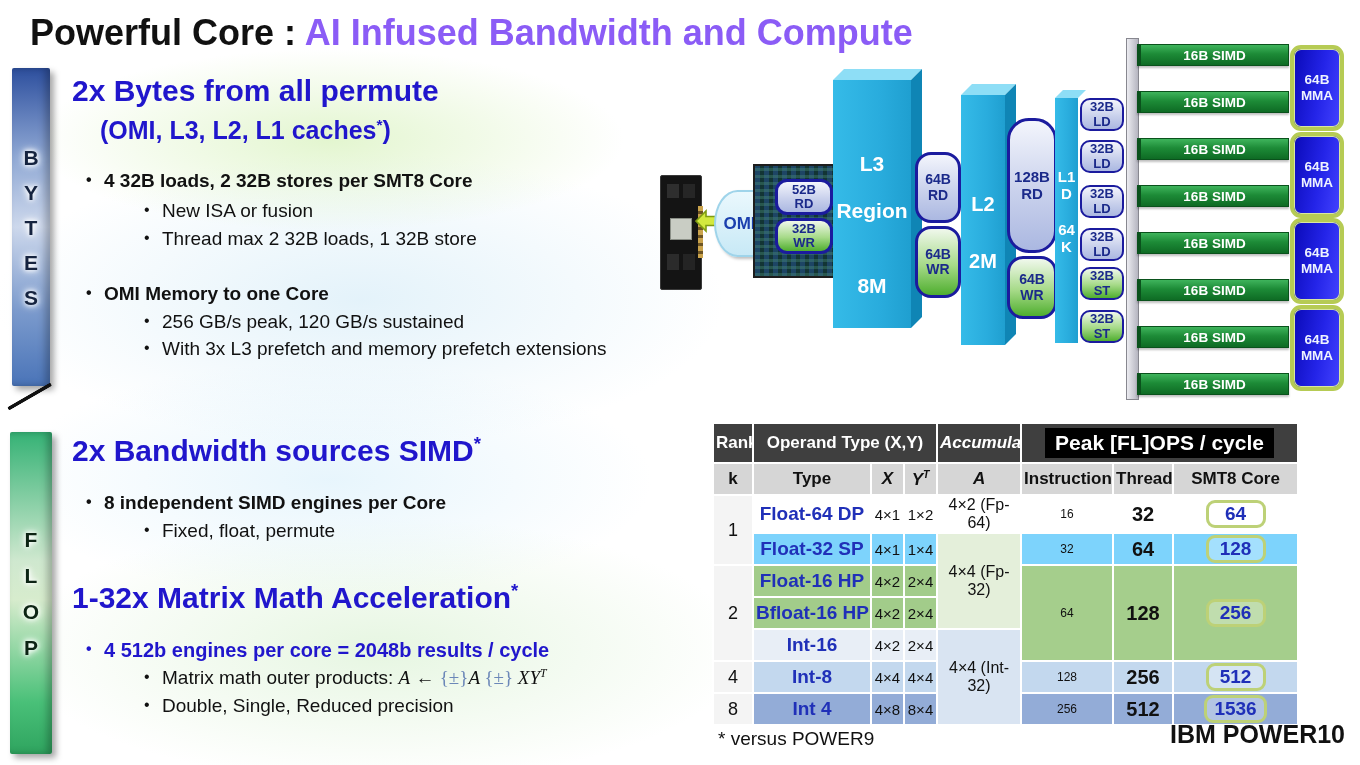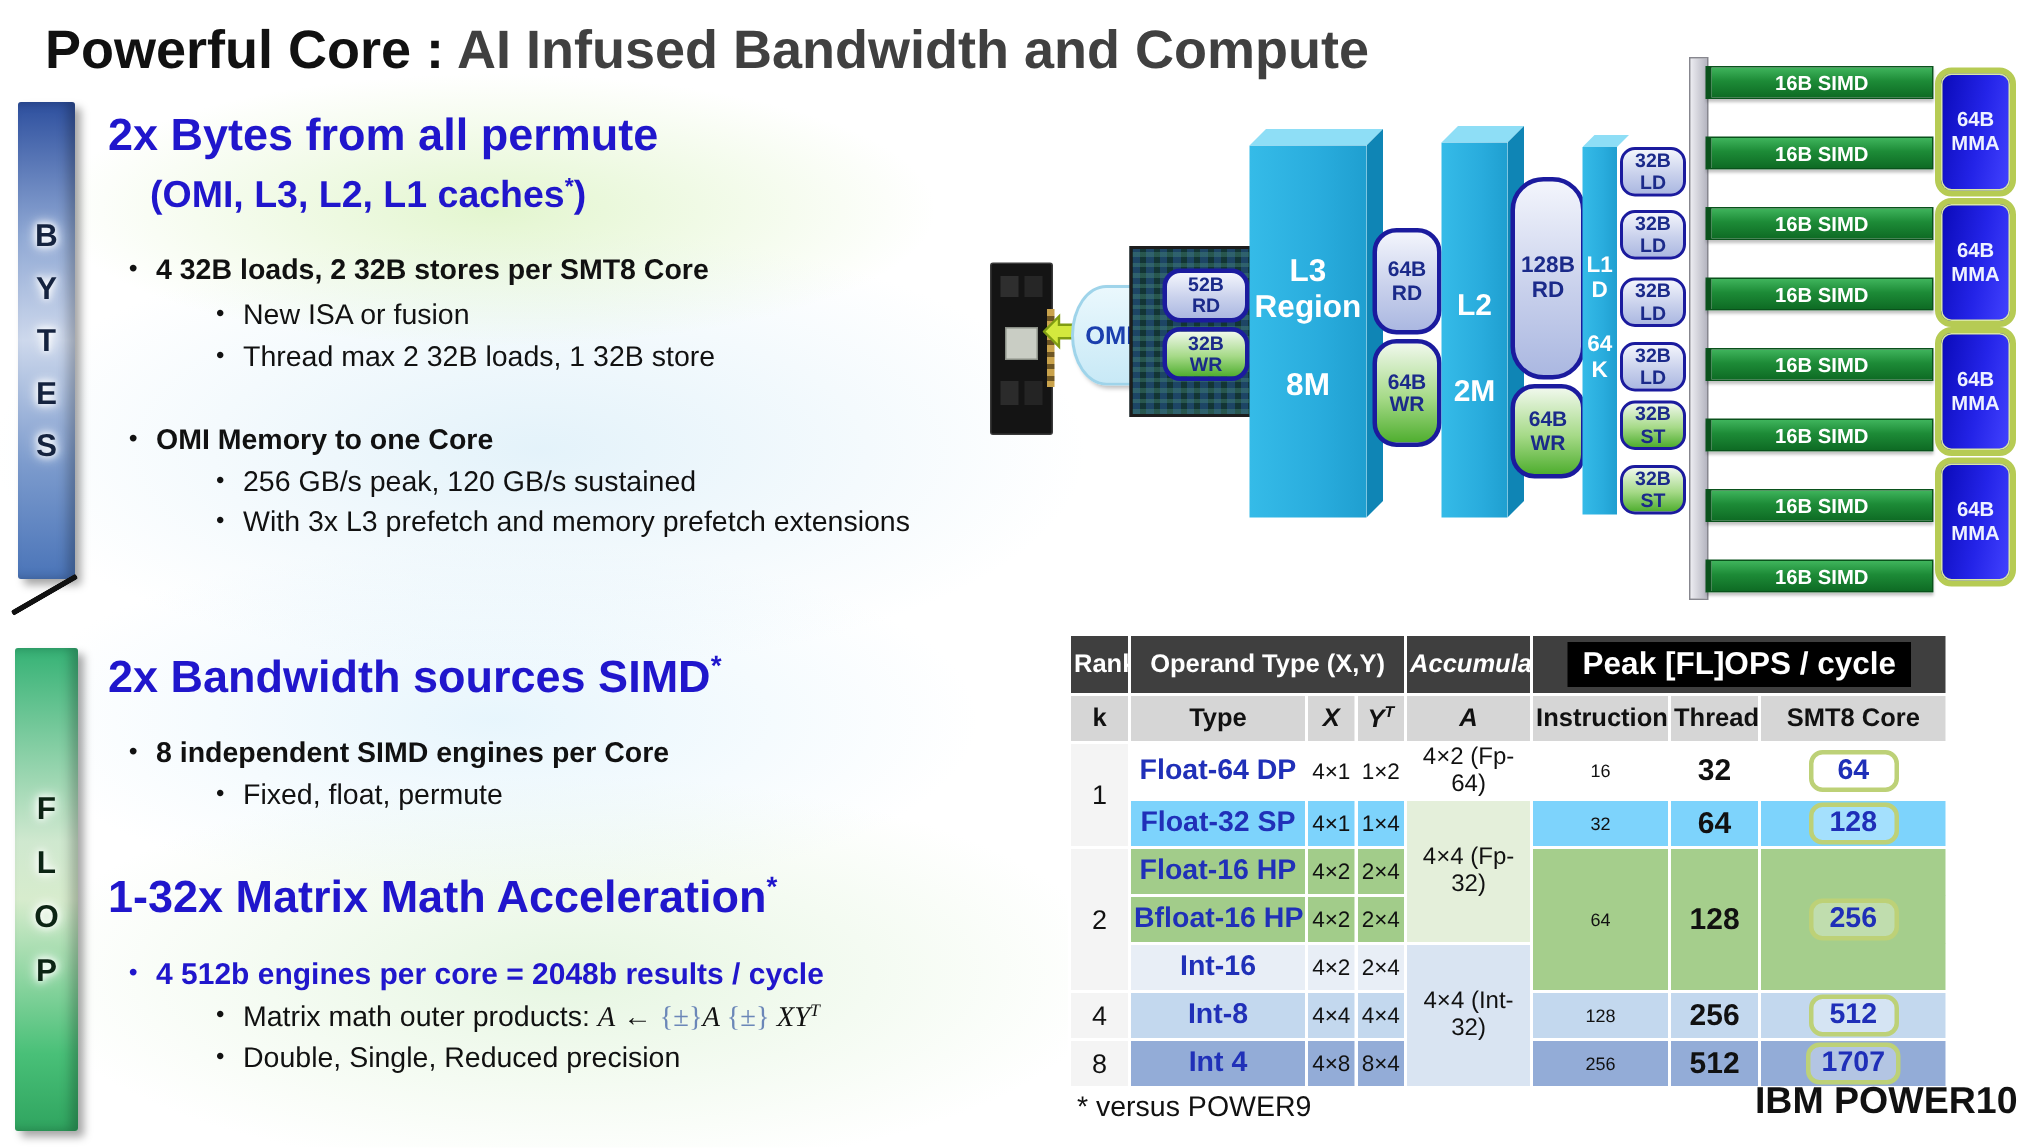--- a/index.html
+++ b/index.html
@@ -10,21 +10,21 @@
       radial-gradient(ellipse 420px 130px at 330px 140px, rgba(204,238,168,0.55), transparent 70%),
       radial-gradient(ellipse 520px 210px at 360px 300px, rgba(205,232,246,0.55), transparent 70%),
       radial-gradient(ellipse 460px 170px at 330px 480px, rgba(208,236,250,0.5), transparent 70%),
       radial-gradient(ellipse 520px 190px at 380px 650px, rgba(214,240,206,0.6), transparent 70%),
       #ffffff;
   }
   .slide{position:relative;width:1360px;height:765px;}
 
   
   .title{position:absolute;left:30px;top:12px;font-size:36px;font-weight:bold;white-space:nowrap;}
-  .title .blue{color:#404040;}
+  .title .blue{color:#8b5cf6;}
 
   
   .rail{position:absolute;display:flex;flex-direction:column;align-items:center;justify-content:center;
         border-radius:2px;box-shadow:4px 4px 6px rgba(0,0,0,0.35), inset -5px 0 7px rgba(0,0,0,0.25);}
   .rail span{font-weight:bold;font-size:21px;line-height:1;
         text-shadow:0 0 4px #fff,0 0 7px #fff,0 0 10px rgba(255,255,255,0.9);}
   .rail-bytes{left:12px;top:68px;width:38px;height:318px;gap:14px;
         background:linear-gradient(180deg,#2d4f9e 0%,#8fa8d4 28%,#cdd8ec 50%,#7c9bcd 76%,#4a74b8 100%);}
   .rail-bytes span{color:#15233f;}
   .rail-flop{left:10px;top:432px;width:42px;height:322px;gap:15px;
@@ -77,21 +77,21 @@
   .p-wr2{left:915px;top:226px;width:46px;height:72px;border-radius:16px;font-size:14px;}
   .p-rd3{left:1007px;top:118px;width:50px;height:135px;border-radius:22px;font-size:15px;}
   .p-wr3{left:1007px;top:256px;width:50px;height:63px;border-radius:16px;font-size:14px;}
   .lsu{width:44px;height:33px;left:1080px;border-radius:10px;border-width:2.5px;}
   .box3d{position:absolute;background:linear-gradient(90deg,#35bbe8 0%,#29acdd 60%,#1f9fd0 100%);
         display:flex;flex-direction:column;align-items:center;color:#fff;font-weight:bold;}
   .box3d::before{content:"";position:absolute;top:-11px;left:0;width:calc(100% + 11px);height:11px;
         background:#8edef6;clip-path:polygon(11px 0,100% 0,calc(100% - 11px) 100%,0 100%);}
   .box3d::after{content:"";position:absolute;right:-11px;top:-11px;width:11px;height:calc(100% + 11px);
         background:#0f85b5;clip-path:polygon(0 11px,100% 0,100% calc(100% - 11px),0 100%);}
-  .l3box{left:833px;top:97px;width:78px;height:248px;font-size:21px;}
+  .l3box{left:833px;top:80px;width:78px;height:248px;font-size:21px;gap:23px;}
   .l3box .t1{margin-top:72px;}
   .l3box .t3{margin-top:28px;}
   .l2box{left:961px;top:95px;width:44px;height:250px;font-size:20px;}
   .l2box .t1{margin-top:98px;}
   .l2box .t2{margin-top:34px;}
   .l1bar{left:1055px;top:98px;width:23px;height:245px;font-size:15px;line-height:1.15;}
   .l1bar::before{width:calc(100% + 8px);height:8px;top:-8px;clip-path:polygon(8px 0,100% 0,calc(100% - 8px) 100%,0 100%);}
   .l1bar::after{display:none;}
   .l1bar .t1{margin-top:70px;}
   .l1bar .t3{margin-top:18px;}
@@ -392,21 +392,21 @@
         <td class="thr bg-b">256</td>
         <td class="bg-b"><span class="pill-val">512</span></td>
       </tr>
       <tr>
         <td class="rank">8</td>
         <td class="type bg-db">Int 4</td>
         <td class="xy bg-db">4×8</td>
         <td class="xy bg-db">8×4</td>
         <td class="ins bg-db">256</td>
         <td class="thr bg-db">512</td>
-        <td class="bg-db"><span class="pill-val">1707</span></td>
+        <td class="bg-db"><span class="pill-val">1536</span></td>
       </tr>
     </tbody>
   </table>
 
   <div class="note">* versus POWER9</div>
   <div class="brand">IBM POWER10</div>
 
 </div>
 
 </body></html>

